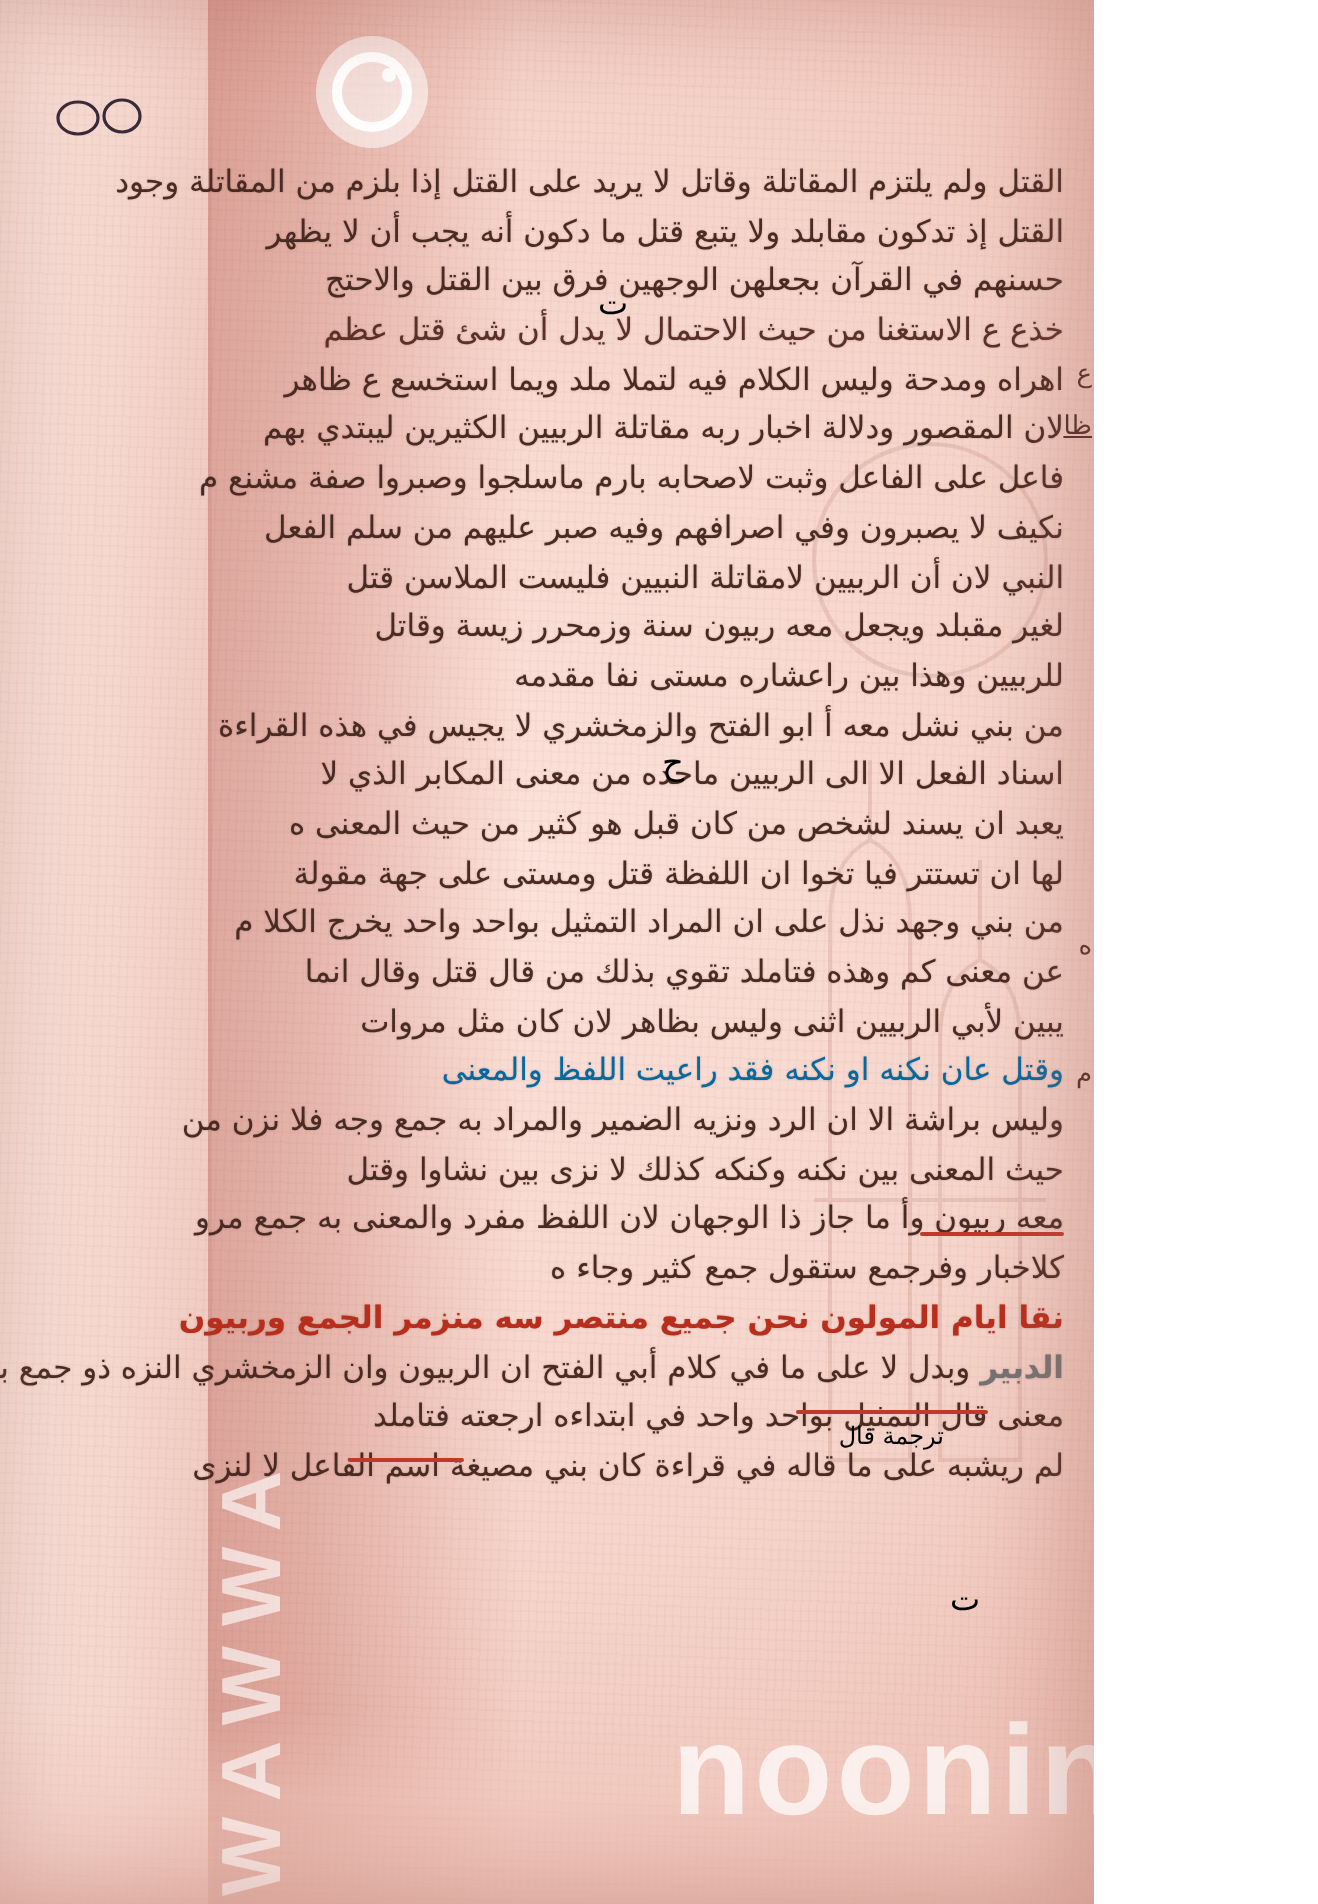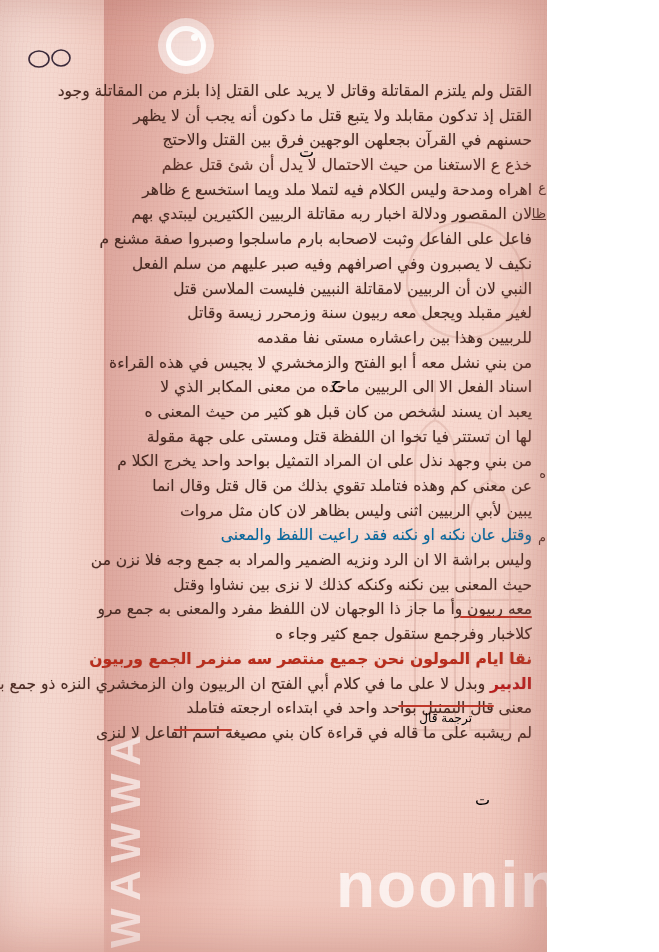--- a/index.html
+++ b/index.html
@@ -163,21 +163,21 @@
     font-family: "DejaVu Sans", sans-serif;
     font-size: 15.5px;
     line-height: 1.0;
     color: #4a2b23;
     white-space: nowrap;
     letter-spacing: 0px;
     text-shadow: 0 0 1px rgba(74,43,35,0.35);
   }
   .line.sp { margin-bottom: 9.2px; }
   .line .red-strong {
-    color: #b91c1c;
+    color: #737373;
     font-weight: 700;
   }
   .line.all-red {
     color: #b92d1c;
     font-weight: 700;
   }
 
   
   .margin-note {
     position: absolute;

